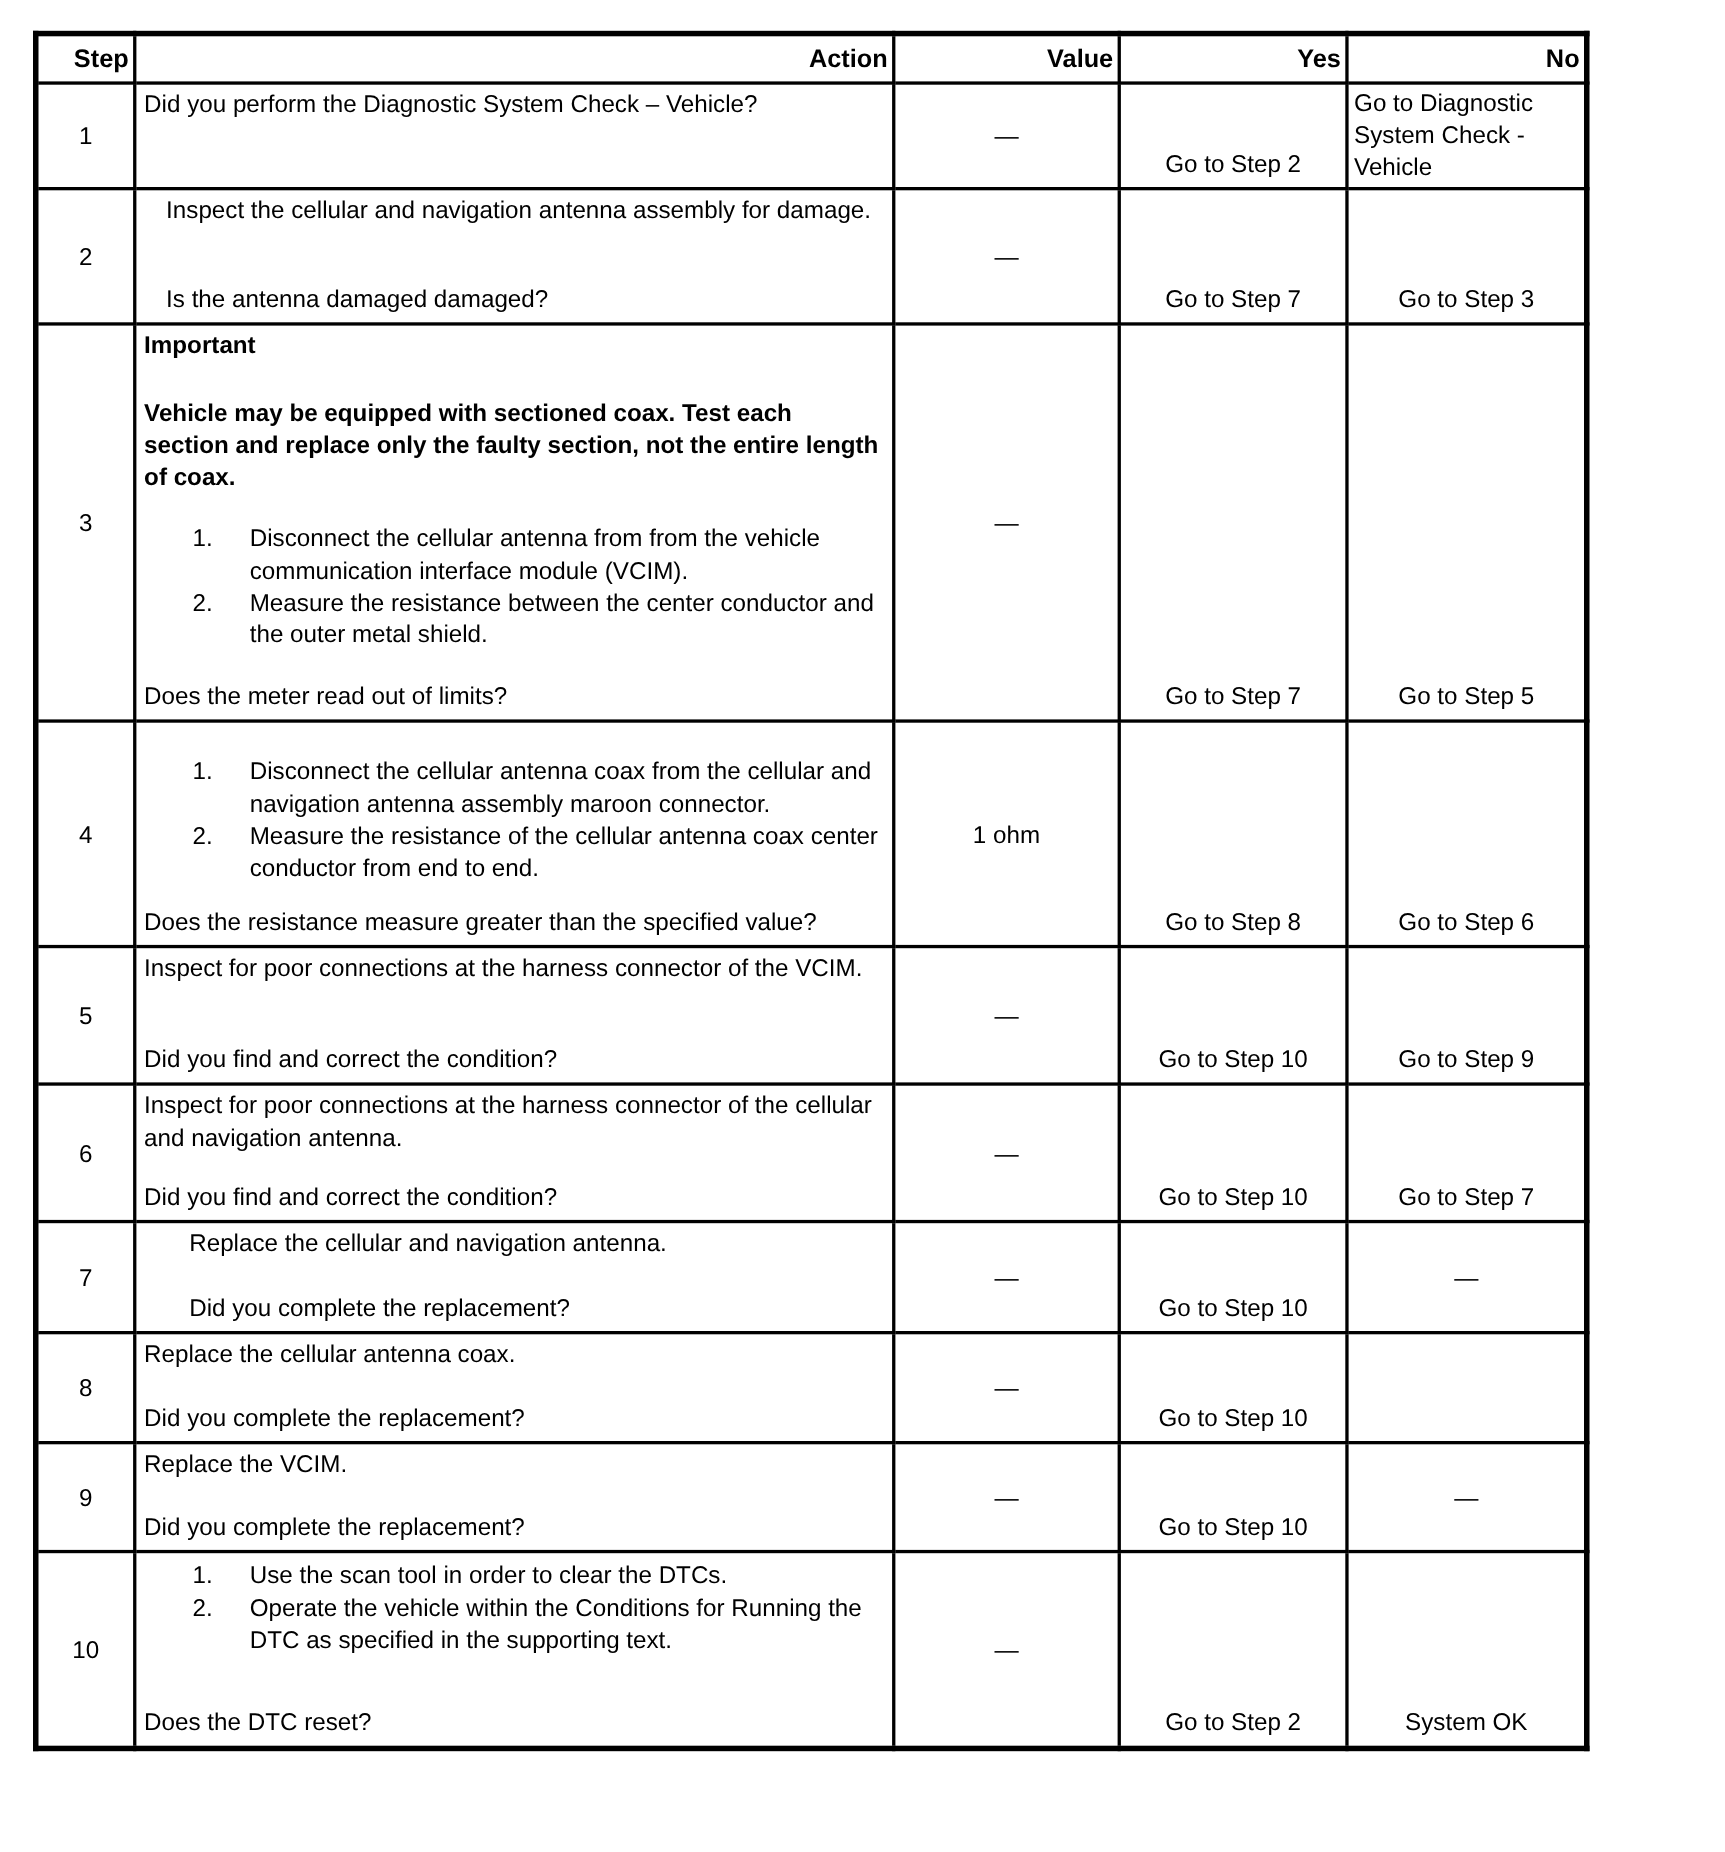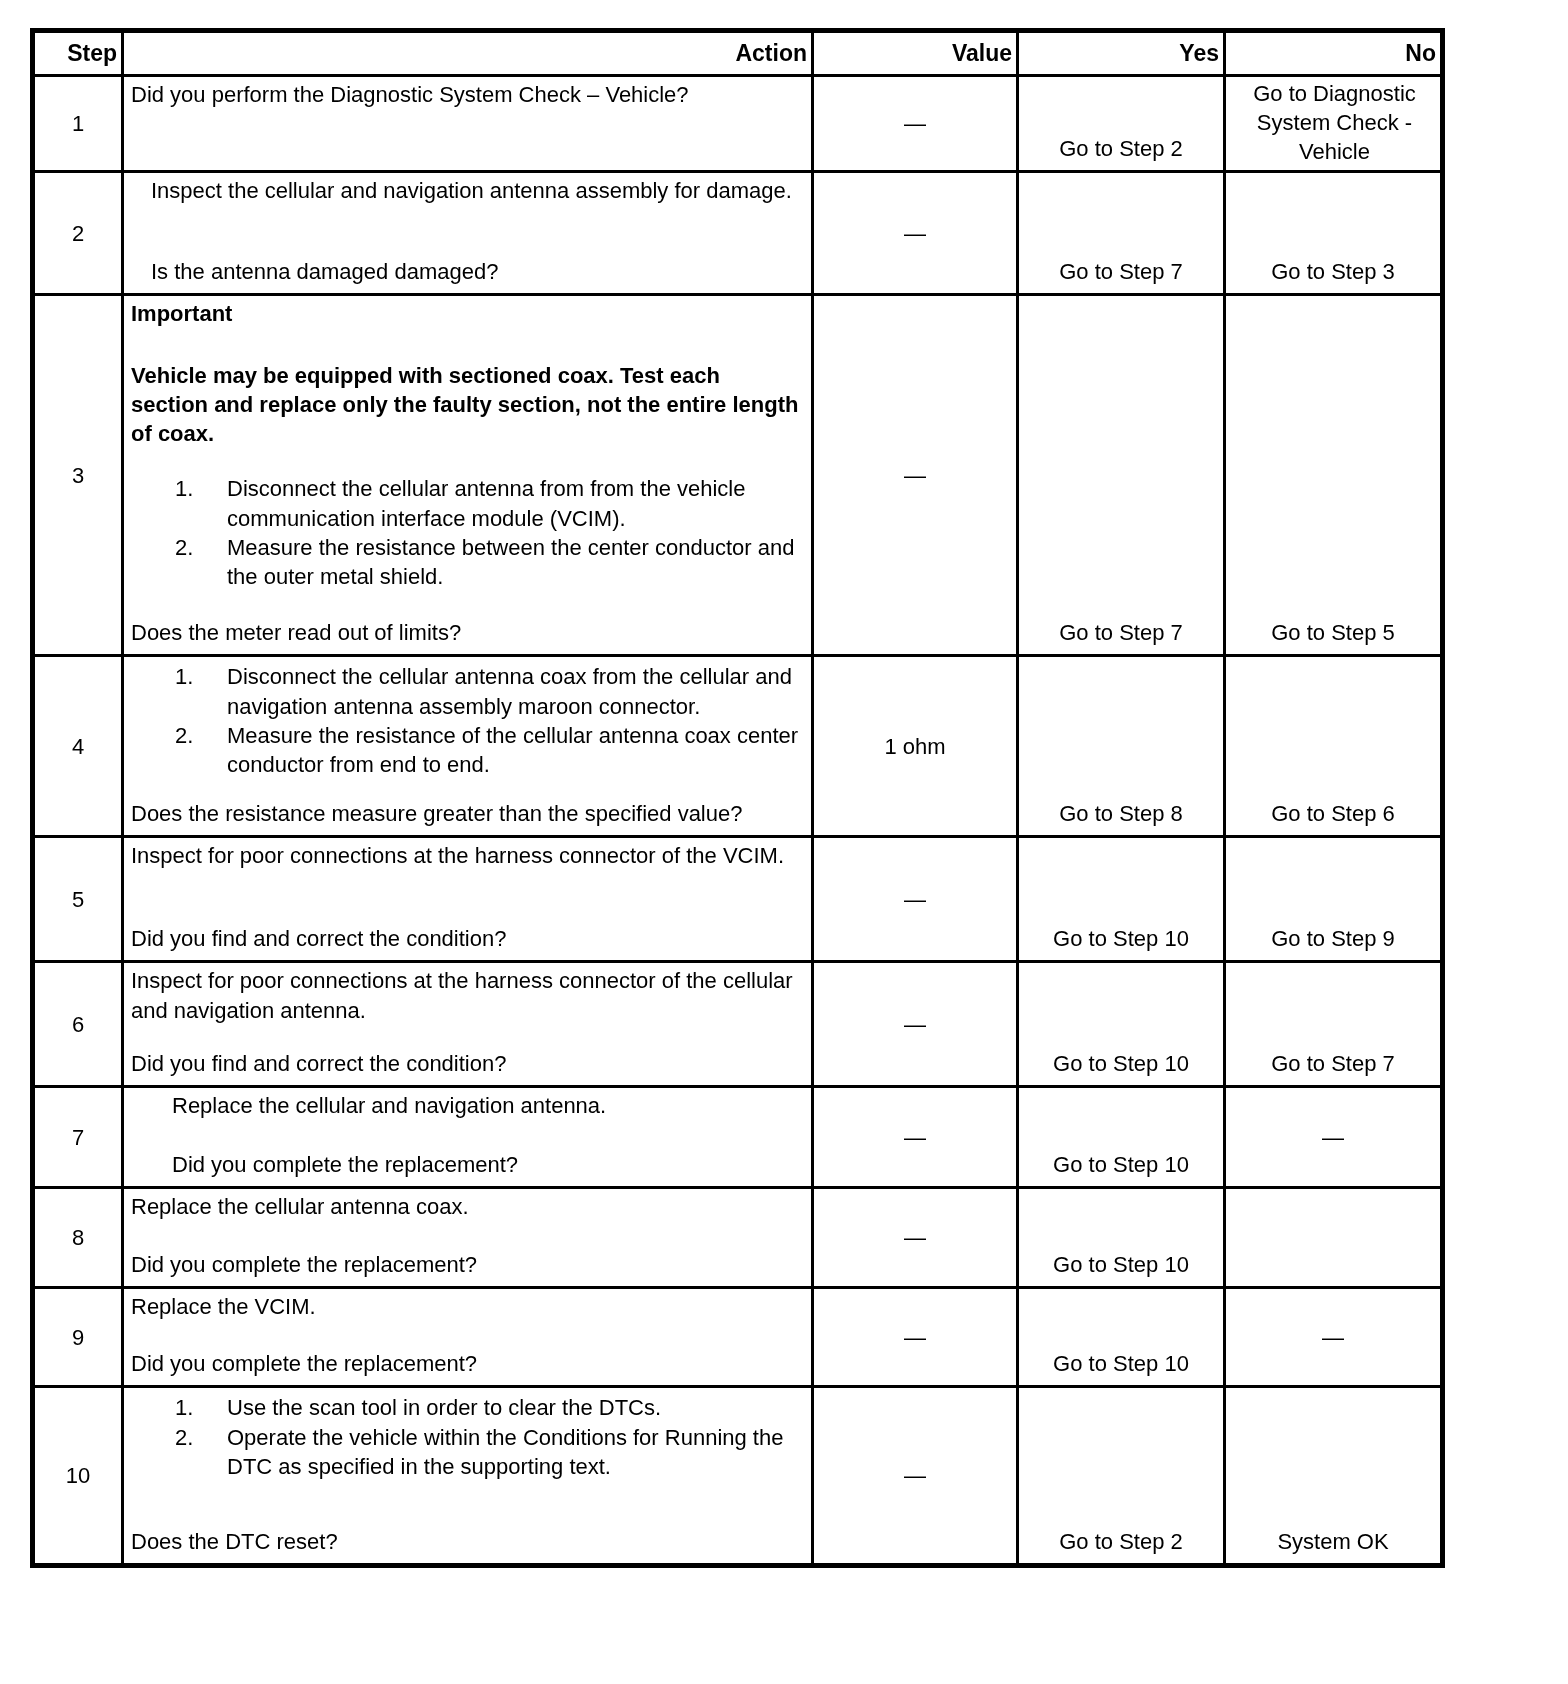--- a/index.html
+++ b/index.html
@@ -66,32 +66,32 @@
     vertical-align: middle;
     text-align: center;
   }
   td.yes, td.no {
     vertical-align: bottom;
     text-align: center;
     padding: 0 4px 7px 4px;
   }
   td.no.top {
     vertical-align: top;
-    text-align: center;
+    text-align: left;
     padding: 2px 2px 4px 5px;
   }
   td.mid {
     vertical-align: middle;
     padding-bottom: 0;
   }
   
   .h1  { min-height: 92px; }
   .h2  { min-height: 120px; padding-left: 27px; }
   .h3  { min-height: 358px; }
-  .h4  { min-height: 178px; }
+  .h4  { min-height: 178px; margin-top: 24px; }
   .h5  { min-height: 122px; }
   .h6  { min-height: 122px; }
   .h7  { min-height: 98px; padding-left: 48px; }
   .h8  { min-height: 97px; }
   .h9  { min-height: 96px; }
   .h10 { min-height: 175px; }
 </style>
 </head>
 <body>
 

